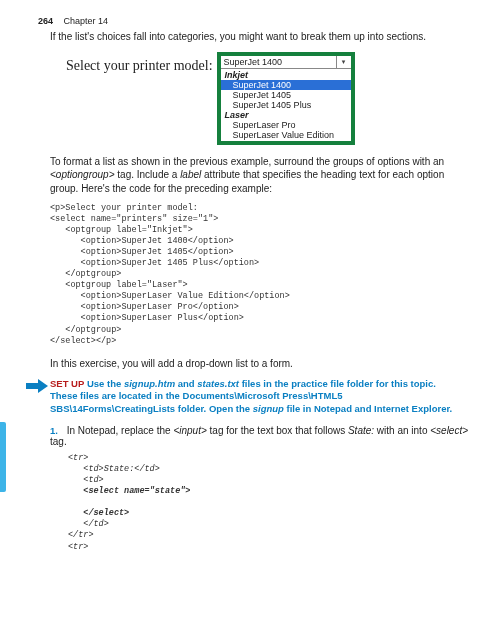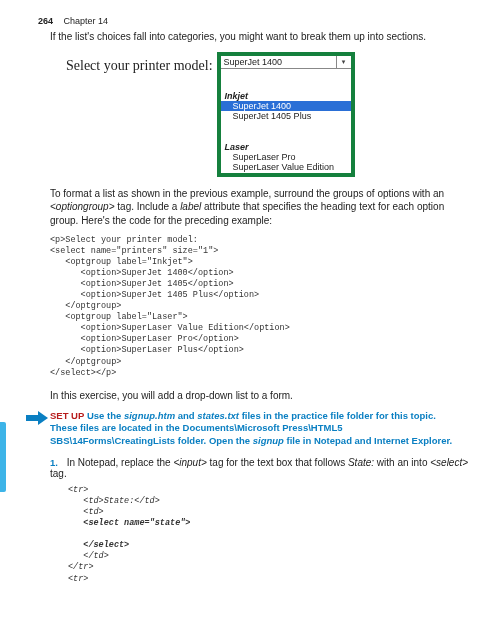--- a/index.html
+++ b/index.html
@@ -63,21 +63,20 @@
     color: #444;
   }
   .combo-body {
     padding: 1px 0;
     background:#fff;
   }
   .grp {
     font-style: italic;
     font-weight: bold;
     padding: 0 4px;
-    margin-top: 21px;
   }
   .opt {
     padding: 0 12px;
   }
   .sel {
     background: #2a6fd6;
     color: #fff;
   }
   .it { font-style: italic; }
   .codeblock {
@@ -172,20 +171,21 @@
     <div style="display:flex; align-items:flex-start; gap:4px;">
       <span class="figlabel">Select your printer model:</span>
       <div class="combo">
         <div class="combo-top">
           <span>SuperJet 1400</span>
           <span class="arrow">▾</span>
         </div>
         <div class="combo-body">
           <div class="grp">Inkjet</div>
           <div class="opt sel">SuperJet 1400</div>
+          <div class="opt">SuperJet 1405</div>
           <div class="opt">SuperJet 1405 Plus</div>
           <div class="grp">Laser</div>
           <div class="opt">SuperLaser Pro</div>
           <div class="opt">SuperLaser Value Edition</div>
         </div>
       </div>
     </div>
   </div>
 
   <p class="para">

